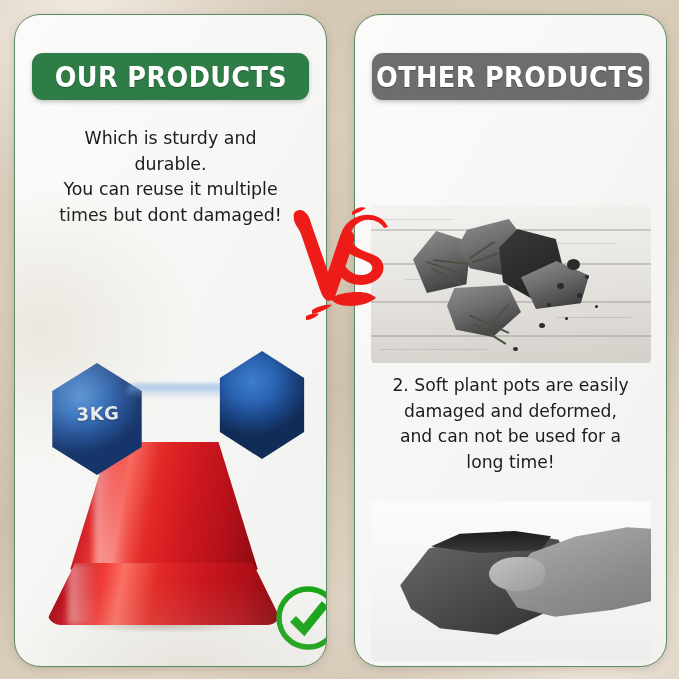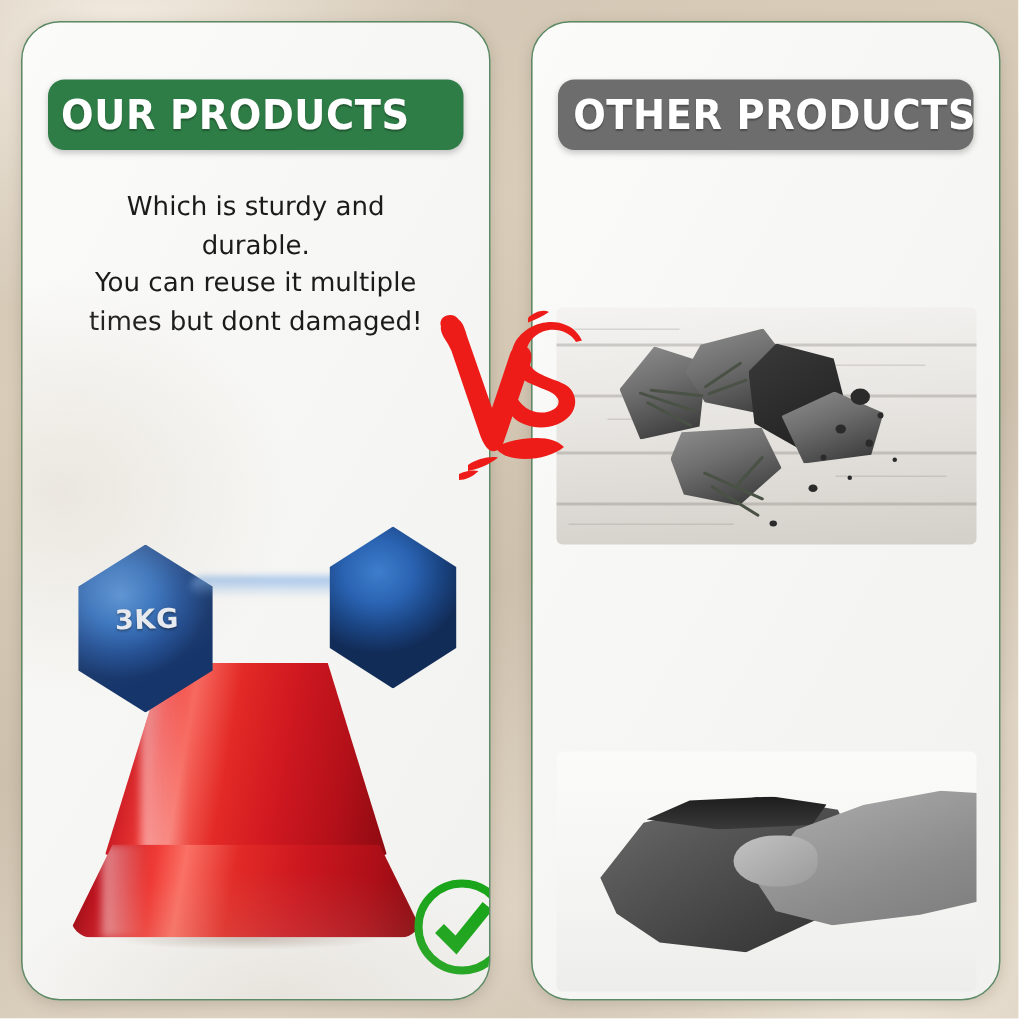--- a/index.html
+++ b/index.html
@@ -35,21 +35,21 @@
     content:""; position:absolute; inset:0; pointer-events:none;
     background:
       radial-gradient(ellipse 220px 200px at 8% 48%, rgba(205,192,172,.30) 0%, rgba(205,192,172,0) 70%),
       radial-gradient(ellipse 260px 120px at 55% 100%, rgba(198,185,166,.26) 0%, rgba(198,185,166,0) 72%);
   }
 
   
   .hdr {
     position: absolute; left: 17px; right: 17px; top: 38px;
     height: 47px; border-radius: 11px;
-    display: flex; align-items: center; justify-content: flex-start;
+    display: flex; align-items: center; justify-content: center;
     box-shadow: 0 2px 4px rgba(0,0,0,.22);
   }
   .hdr span {
     color: #fff;
     font-family: "DejaVu Sans", sans-serif;
     font-weight: 700;
     font-size: 27.5px;
     letter-spacing: .4px;
     transform: scaleX(.93);
     text-shadow: 0 1px 1px rgba(0,0,0,.30);
@@ -288,20 +288,24 @@
       <div class="leaf" style="left:54px; top:62px; width:40px; transform:rotate(18deg);"></div>
       <div class="leaf" style="left:58px; top:70px; width:34px; transform:rotate(28deg);"></div>
       <div class="leaf" style="left:62px; top:56px; width:36px; transform:rotate(6deg);"></div>
       <div class="leaf" style="left:96px; top:44px; width:30px; transform:rotate(-34deg);"></div>
       <div class="leaf" style="left:100px; top:52px; width:28px; transform:rotate(-20deg);"></div>
       <div class="leaf" style="left:96px; top:118px; width:44px; transform:rotate(24deg);"></div>
       <div class="leaf" style="left:100px; top:128px; width:38px; transform:rotate(32deg);"></div>
       <div class="leaf" style="left:116px; top:108px; width:26px; transform:rotate(-48deg);"></div>
     </div>
 
+    <div class="copy" id="copy-r2">2. Soft plant pots are easily
+damaged and deformed,
+and can not be used for a
+long time!</div>
 
     <div id="photo-soft">
       <div id="soft-bag"></div>
       <div id="soft-fold"></div>
       <div id="hand"></div>
       <div id="thumb"></div>
     </div>
 
   </div>
 

